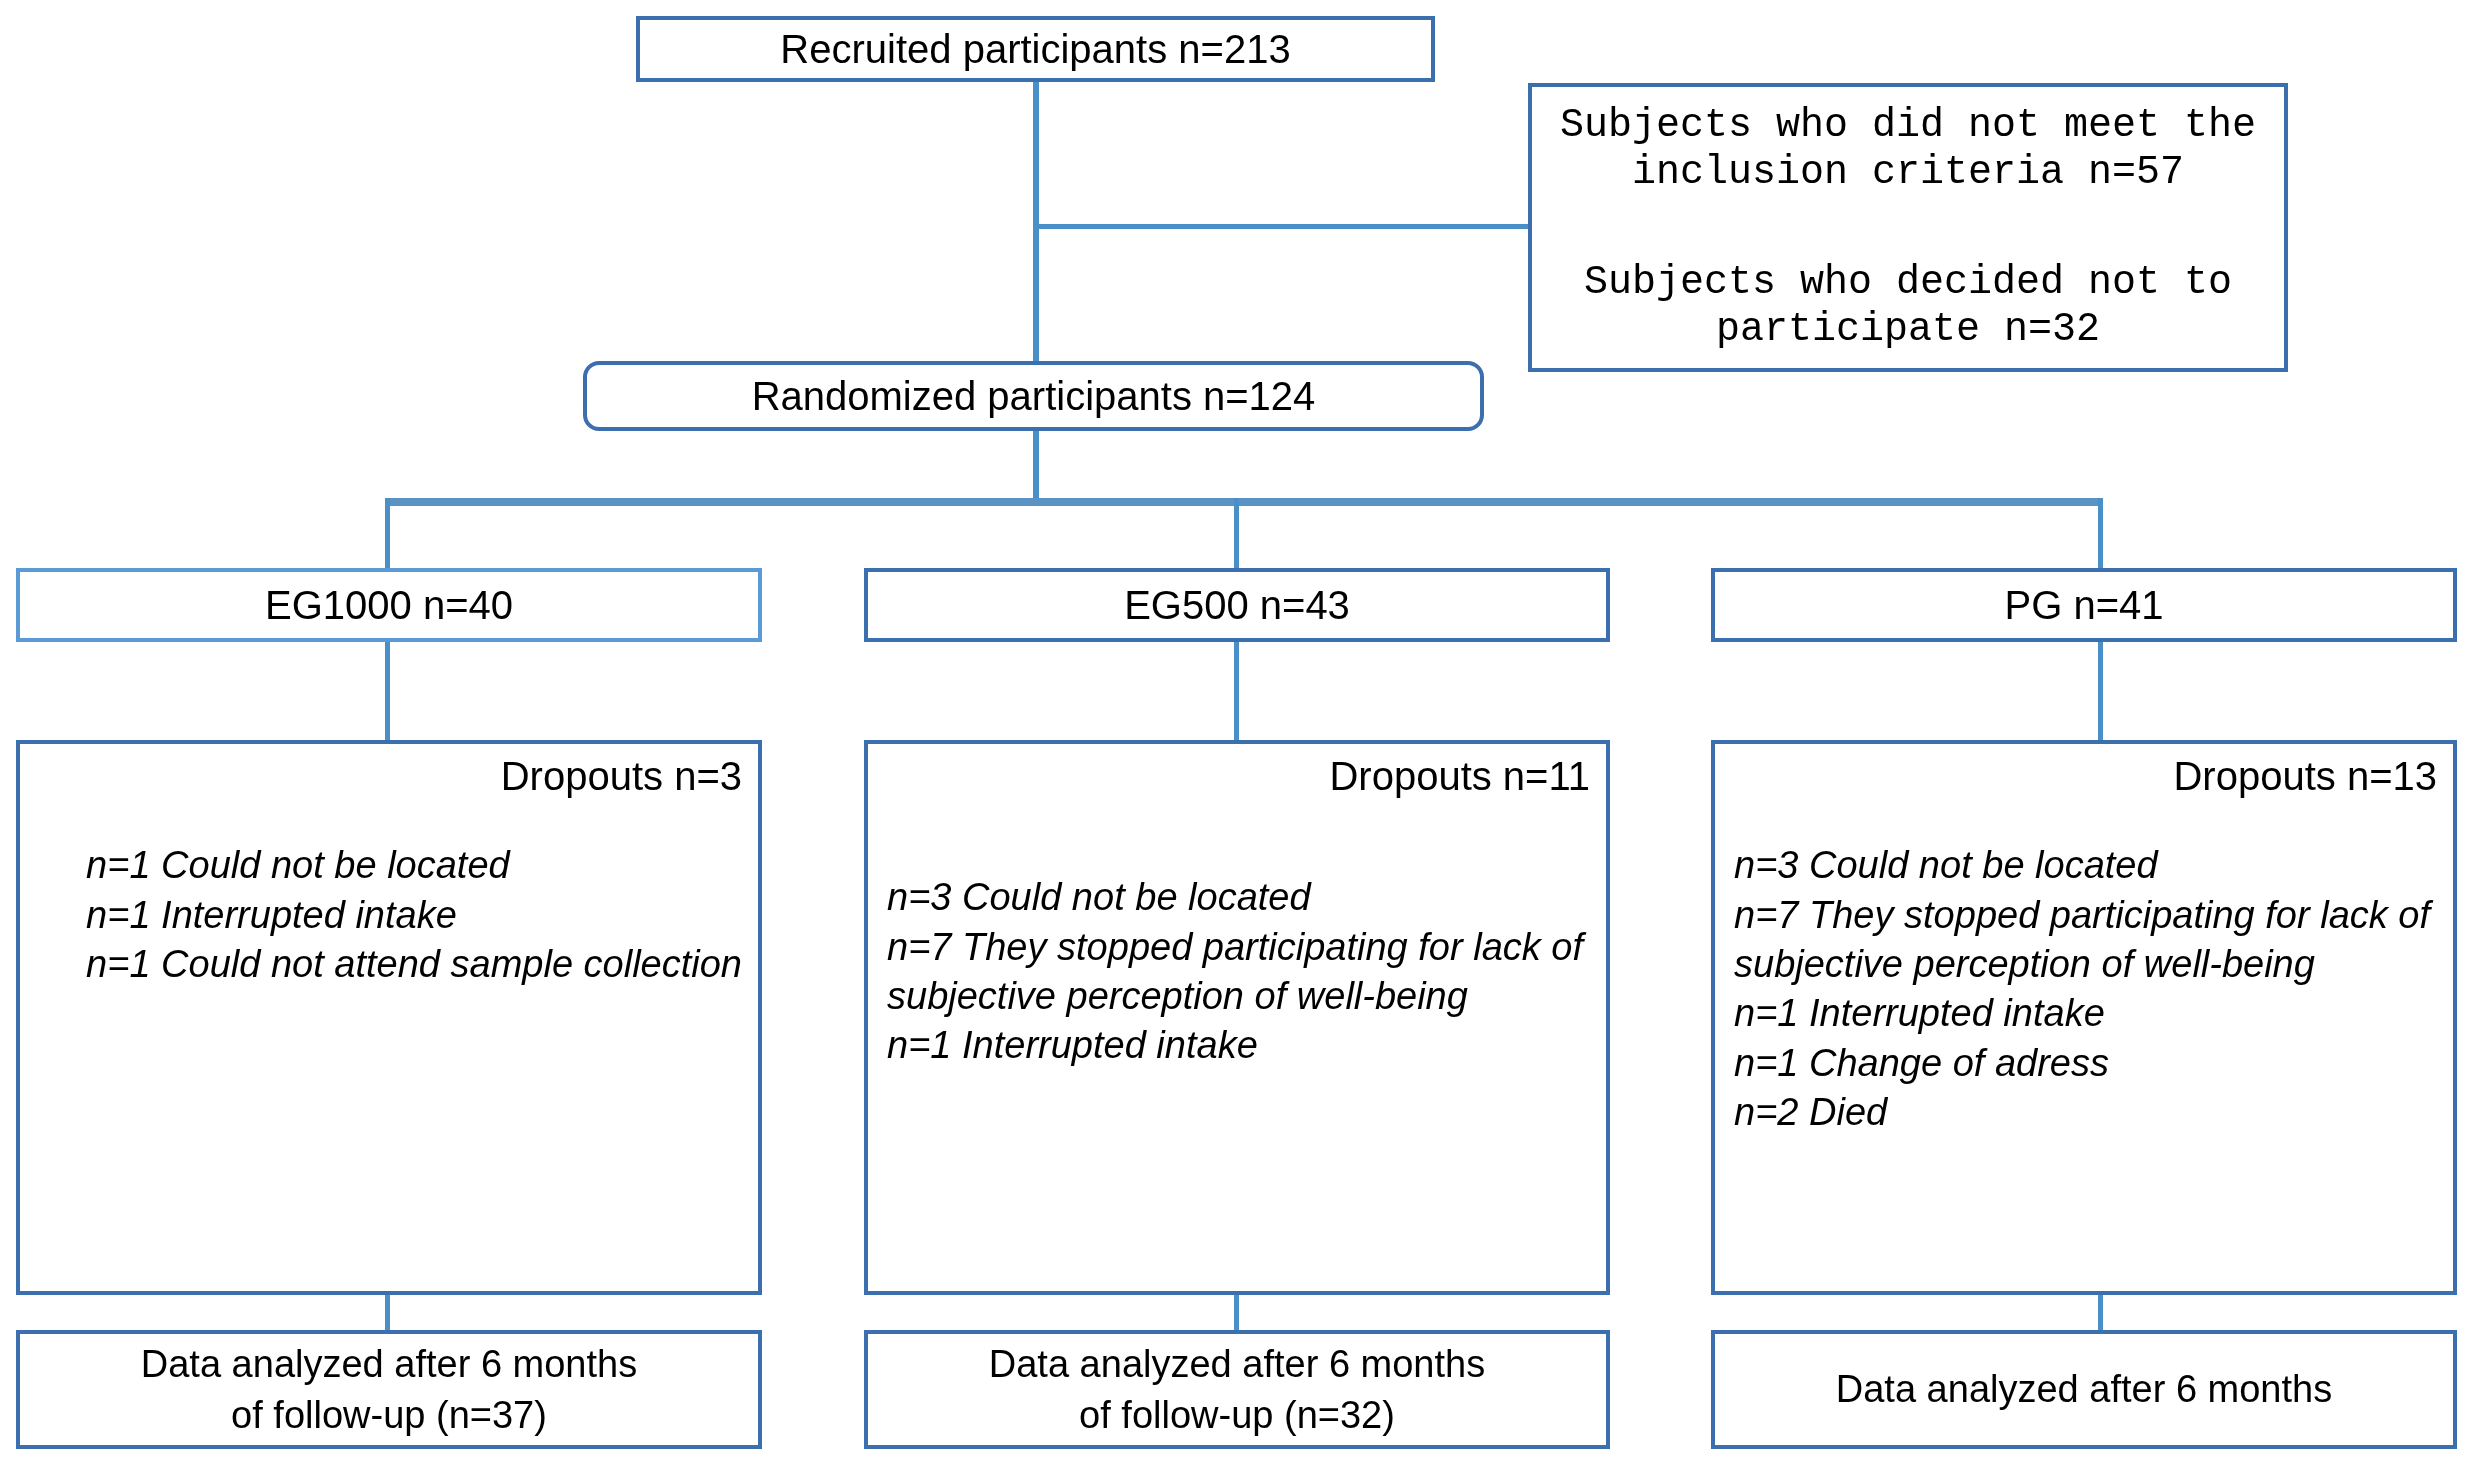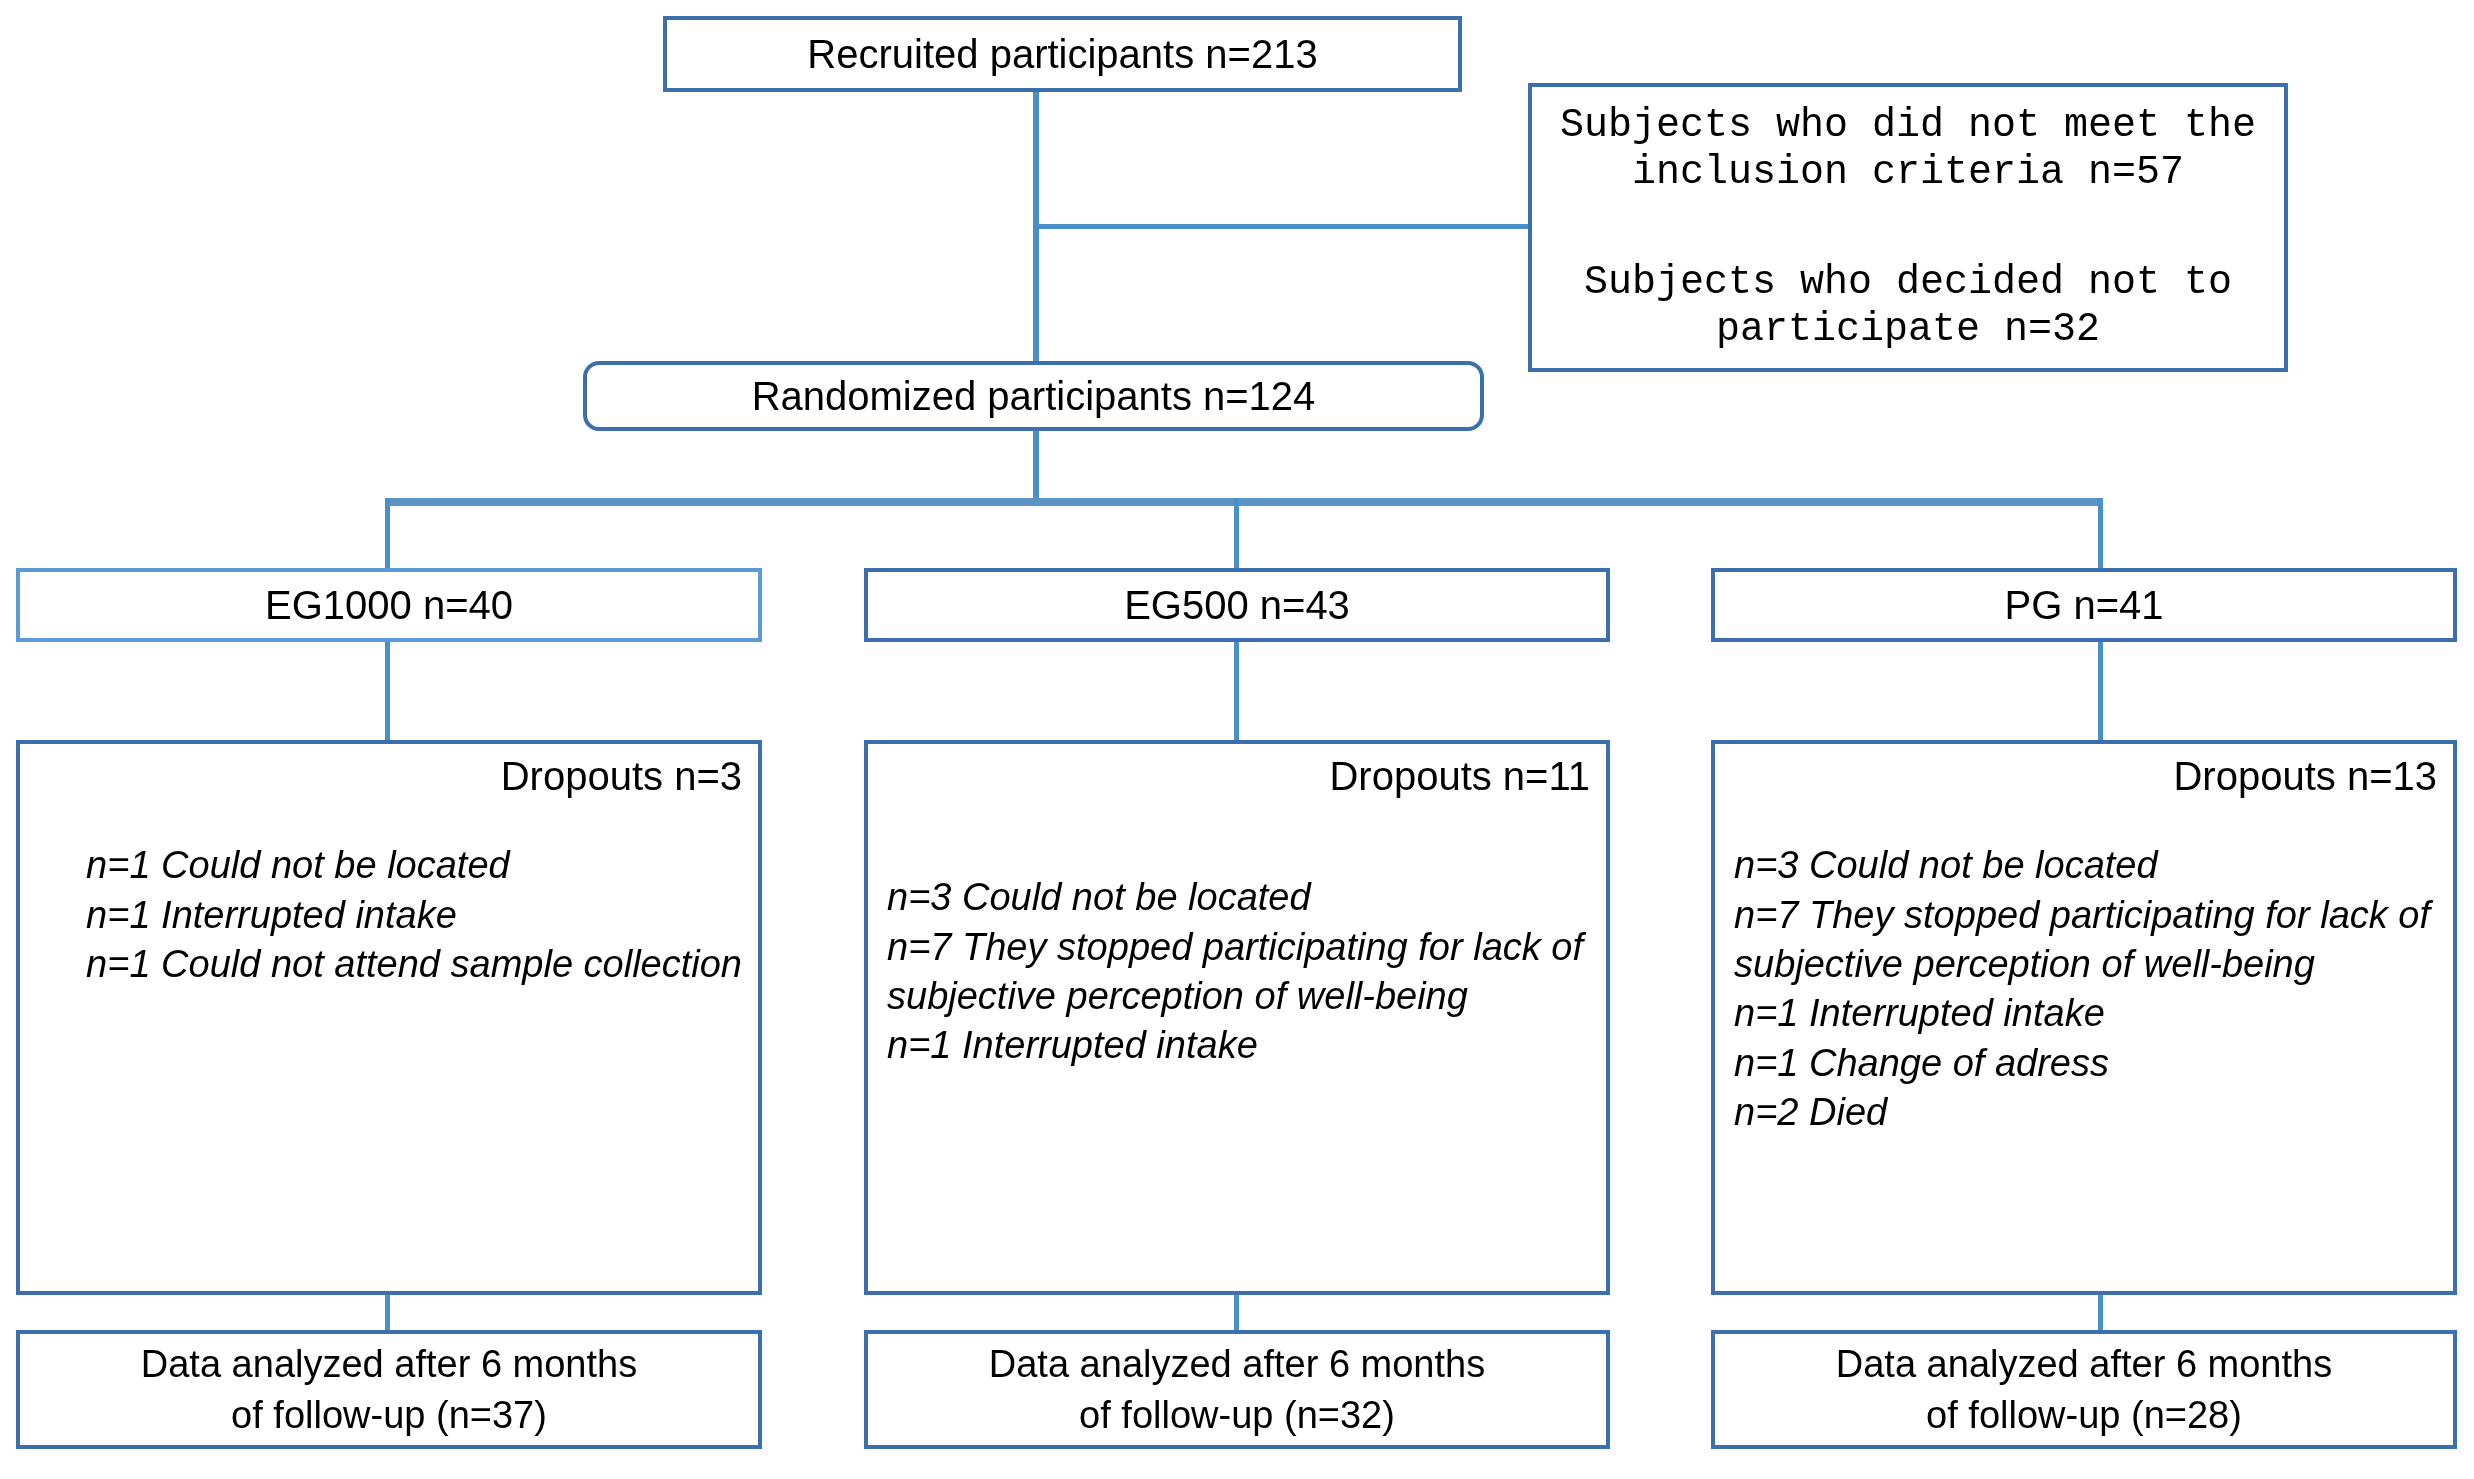--- a/index.html
+++ b/index.html
@@ -114,21 +114,21 @@
   <div class="conn" style="left:2098px; top:498px; width:5.2px; height:72px;"></div>
 
   <div class="conn" style="left:385px; top:639px; width:5.2px; height:103px;"></div>
   <div class="conn" style="left:1234px; top:639px; width:5.2px; height:103px;"></div>
   <div class="conn" style="left:2098px; top:639px; width:5.2px; height:103px;"></div>
 
   <div class="conn" style="left:385px; top:1293px; width:5.2px; height:40px;"></div>
   <div class="conn" style="left:1234px; top:1293px; width:5.2px; height:40px;"></div>
   <div class="conn" style="left:2098px; top:1293px; width:5.2px; height:40px;"></div>
 
-  <div class="node node-center head-box" style="left:636px; top:16px; width:799px; height:76px;margin-left:27px;">
+  <div class="node node-center head-box" style="left:636px; top:16px; width:799px; height:66px;">
     <div class="node-title">Recruited participants n=213</div>
   </div>
 
   <div class="node excl-box" style="left:1528px; top:83px; width:760px; height:289px;">
     <div class="excl-para">Subjects who did not meet the
 inclusion criteria n=57</div>
     <div class="excl-gap"></div>
     <div class="excl-para">Subjects who decided not to
 participate n=32</div>
   </div>
@@ -183,17 +183,16 @@
       <div class="li">n=3 Could not be located</div>
       <div class="li">n=7 They stopped participating for lack of subjective perception of well-being</div>
       <div class="li">n=1 Interrupted intake</div>
       <div class="li">n=1 Change of adress</div>
       <div class="li">n=2 Died</div>
     </div>
   </div>
 
   <div class="node analysis-box" style="left:1711px; top:1330px; width:746px; height:119px;">
     <div class="analysis-line">Data analyzed after 6 months</div>
-    <div class="analysis-line">of follow-up (n=28)</div>
   </div>
 
 </div>
 
 
 </body></html>

